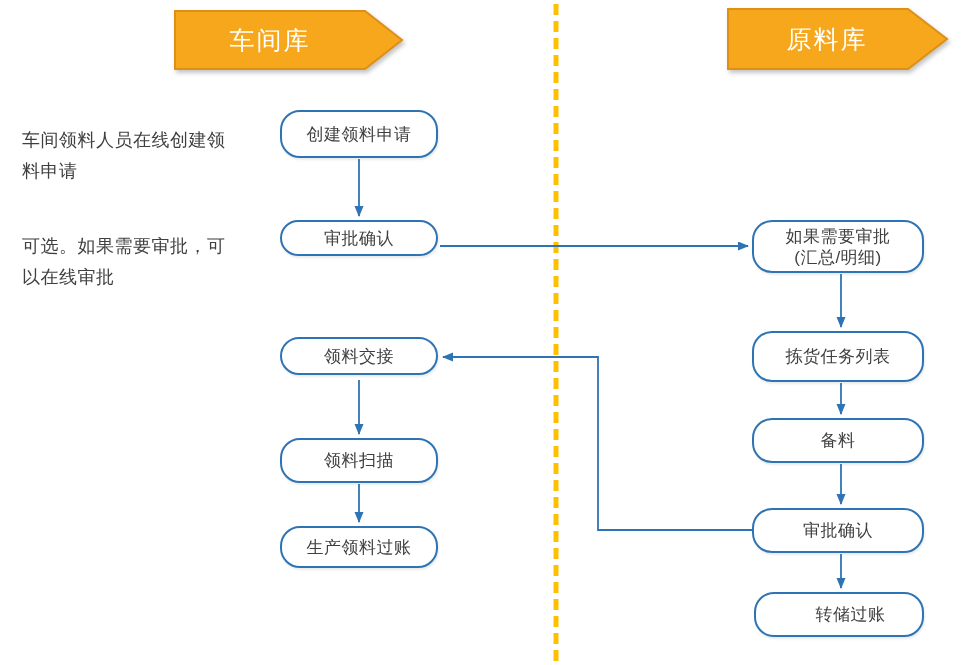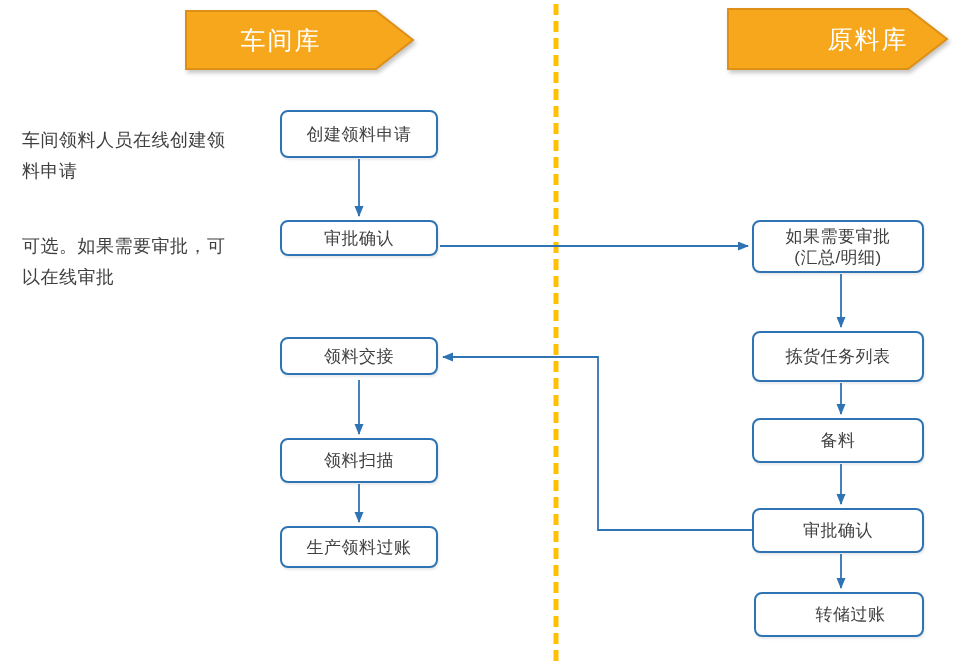--- a/index.html
+++ b/index.html
@@ -36,21 +36,21 @@
     align-items: center;
     justify-content: center;
     color: #ffffff;
     font-size: 25px;
     letter-spacing: 2px;
   }
   .node {
     position: absolute;
     background: #ffffff;
     border: 2px solid #2E74B5;
-    border-radius: 8px;
+    border-radius: 20px;
     box-sizing: border-box;
     display: flex;
     align-items: center;
     justify-content: center;
     text-align: center;
     color: #3F3F3F;
     font-size: 17px;
     line-height: 21px;
     letter-spacing: 0.5px;
     white-space: pre-line;
@@ -83,32 +83,32 @@
     <line x1="440" y1="246" x2="748" y2="246" stroke="#2E74B5" stroke-width="1.8" marker-end="url(#arrow)"></line>
     <line x1="841" y1="274" x2="841" y2="327" stroke="#2E74B5" stroke-width="1.8" marker-end="url(#arrow)"></line>
     <line x1="841" y1="383" x2="841" y2="414" stroke="#2E74B5" stroke-width="1.8" marker-end="url(#arrow)"></line>
     <line x1="841" y1="464" x2="841" y2="504" stroke="#2E74B5" stroke-width="1.8" marker-end="url(#arrow)"></line>
     <line x1="841" y1="554" x2="841" y2="588" stroke="#2E74B5" stroke-width="1.8" marker-end="url(#arrow)"></line>
     <polyline points="752,530 598,530 598,357 443,357" fill="none" stroke="#2E74B5" stroke-width="1.8" marker-end="url(#arrow)"></polyline>
     <line x1="359" y1="380" x2="359" y2="434" stroke="#2E74B5" stroke-width="1.8" marker-end="url(#arrow)"></line>
     <line x1="359" y1="484" x2="359" y2="522" stroke="#2E74B5" stroke-width="1.8" marker-end="url(#arrow)"></line>
   </svg>
 
-  <div class="banner" style="left:185px; top:10px; width:230px; height:60px;">
+  <div class="banner" style="left:174px; top:10px; width:230px; height:60px;">
     <svg width="230" height="60" viewBox="0 0 230 60">
       <polygon points="1,1 191,1 228,30 191,59 1,59" fill="#F7A71C" stroke="#DE8F16" stroke-width="2"></polygon>
     </svg>
     <span class="banner-label" style="width:192px;">车间库</span>
   </div>
 
   <div class="banner" style="left:727px; top:8px; width:222px; height:62px;">
     <svg width="222" height="62" viewBox="0 0 222 62">
       <polygon points="1,1 181,1 220,31 181,61 1,61" fill="#F7A71C" stroke="#DE8F16" stroke-width="2"></polygon>
     </svg>
-    <span class="banner-label" style="width:200px;margin-left:41px;">原料库</span>
+    <span class="banner-label" style="width:200px;">原料库</span>
   </div>
 
   <div class="annotation" style="left:22px; top:125px; width:235px;">车间领料人员在线创建领
 料申请</div>
   <div class="annotation" style="left:22px; top:231px; width:235px;">可选。如果需要审批，可
 以在线审批</div>
 
   <div class="node" style="left:280px; top:110px; width:158px; height:48px;">创建领料申请</div>
   <div class="node" style="left:280px; top:220px; width:158px; height:36px;font-family:Liberation Serif, serif;">审批确认</div>
   <div class="node" style="left:280px; top:337px; width:158px; height:38px;">领料交接</div>

